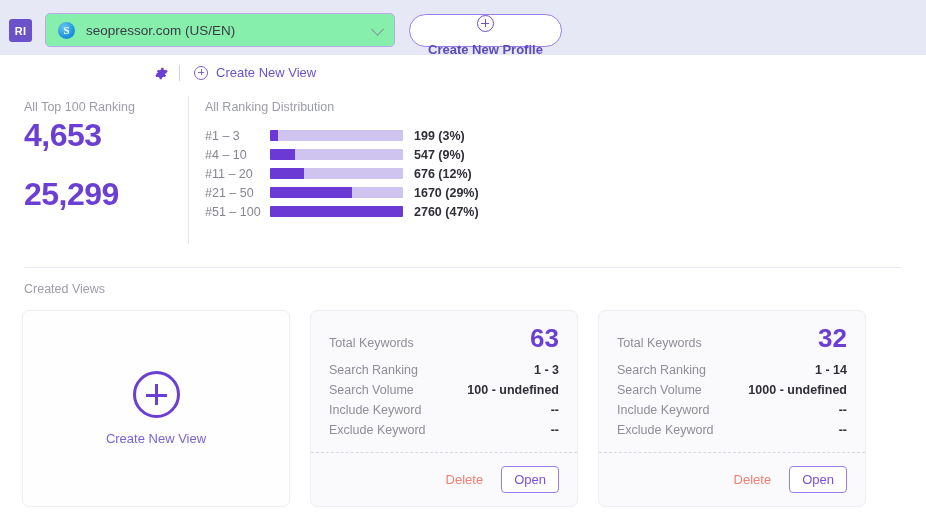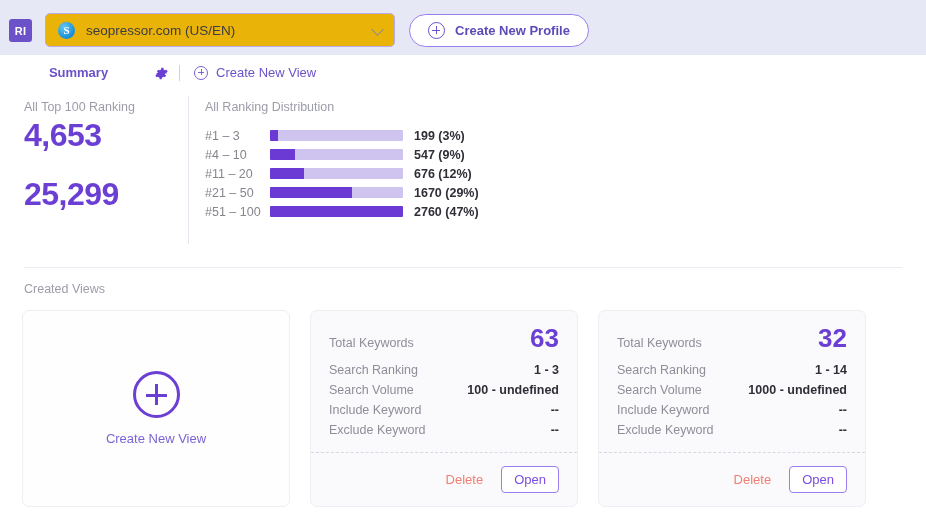--- a/index.html
+++ b/index.html
@@ -23,21 +23,21 @@
     border-radius: 3px;
     color: #ffffff;
     font-size: 11px; font-weight: bold;
     display: flex; align-items: center; justify-content: center;
     letter-spacing: 0.2px;
     text-align: right;
   }
   .profile-select {
     position: absolute; left: 45px; top: 13px;
     width: 350px; height: 34px;
-    background: #eab308;
+    background: #86efac;
     border: 1px solid #b9a9ea;
     border-radius: 5px;
     display: flex; align-items: center;
     padding: 0 10px 0 12px;
   }
   .site-icon {
     width: 17px; height: 17px; border-radius: 50%;
     background: radial-gradient(circle at 35% 30%, #63c6f2 0%, #2196dd 60%, #0b74bf 100%);
     position: relative; flex: 0 0 auto;
   }
@@ -66,20 +66,21 @@
   }
   .create-profile-btn {
     position: absolute; left: 409px; top: 14px;
     height: 33px; padding: 0 18px;
     background: #ffffff;
     border: 1px solid #9a7ef0;
     border-radius: 17px;
     display: flex; align-items: center; gap: 10px;
     color: #5d4ab8; font-size: 13px; font-weight: bold;
     cursor: pointer;
+    flex-direction: column;
   }
   .plus-circle {
     width: 17px; height: 17px; border-radius: 50%;
     border: 1.6px solid #6b52c8;
     position: relative; flex: 0 0 auto;
   }
   .plus-circle::before, .plus-circle::after {
     content: ""; position: absolute; background: #6b52c8;
   }
   .plus-circle::before { left: 3px; top: 6.6px; width: 7.8px; height: 1.6px; }
@@ -270,21 +271,20 @@
     <span class="chev"></span>
   </div>
 
   <div class="create-profile-btn">
     <span class="plus-circle"></span>
     <span>Create New Profile</span>
   </div>
 </div>
 
 <div class="tabbar">
-  <div class="tab-active">Summary</div>
   <div class="tab-tools">
     <span class="gear-icon">
       <svg width="13" height="13" viewBox="0 0 24 24" fill="#6b3fd4">
         <path d="M12 8a4 4 0 100 8 4 4 0 000-8zm9.4 4c0-.6-.05-1.2-.15-1.75l2.1-1.6-2-3.46-2.5 1a7.9 7.9 0 00-3-1.75L15.5 1.5h-4l-.35 2.94a7.9 7.9 0 00-3 1.75l-2.5-1-2 3.46 2.1 1.6A9.4 9.4 0 002.6 12c0 .6.05 1.2.15 1.75l-2.1 1.6 2 3.46 2.5-1a7.9 7.9 0 003 1.75l.35 2.94h4l.35-2.94a7.9 7.9 0 003-1.75l2.5 1 2-3.46-2.1-1.6c.1-.55.15-1.15.15-1.75z"></path>
       </svg>
     </span>
     <span class="tool-divider"></span>
     <span class="create-view-link">
       <span class="plus-circle-sm"></span>
       <span>Create New View</span>

